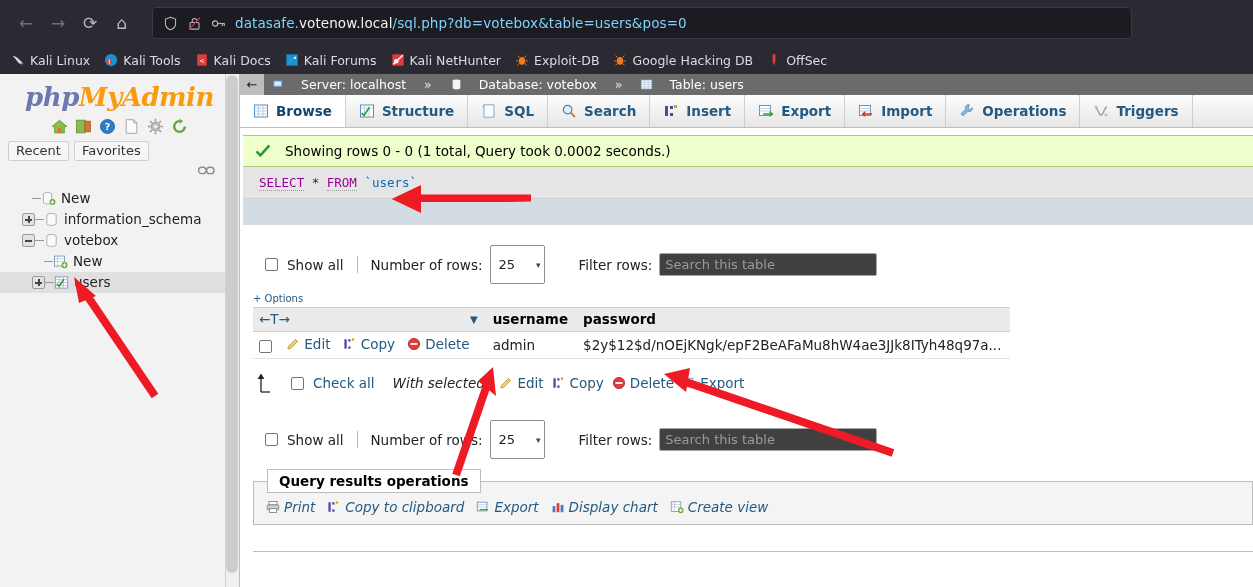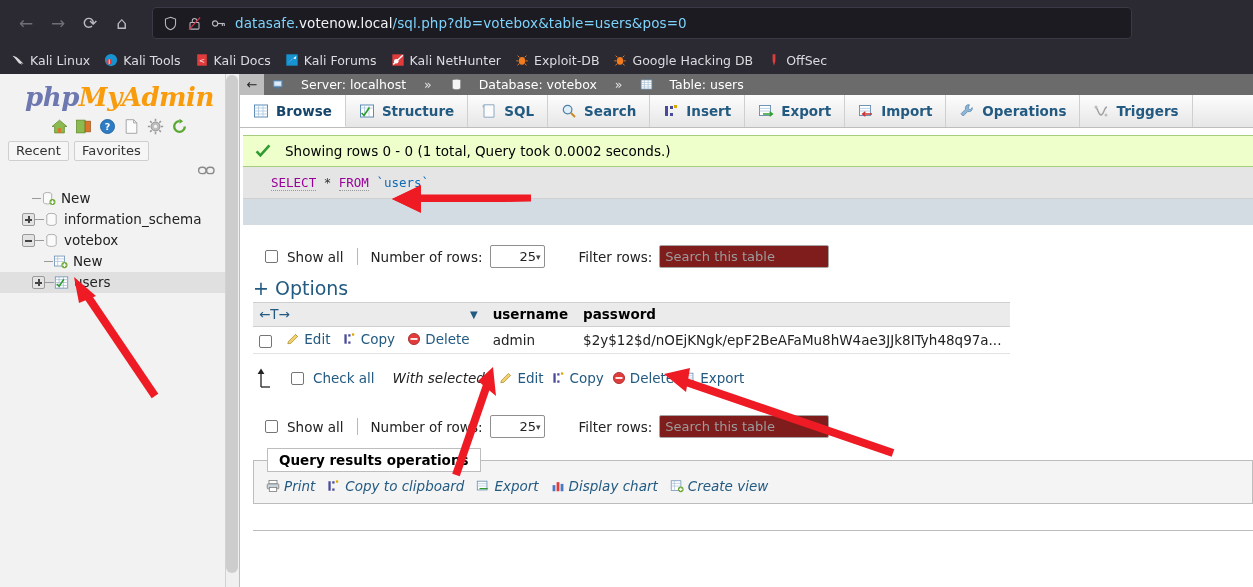--- a/index.html
+++ b/index.html
@@ -140,51 +140,51 @@
   #content { padding:0; position:relative; }
 
   #success-bar {
     margin:7px 0 0 3px; background:#eeffcc; border:1px solid #a6cc7e;
     border-left:none; border-right:none;
     padding:7px 10px 7px 12px; font-size:13.5px; color:#000;
     display:flex; align-items:center; gap:14px;
   }
   #sql-box {
     background:#e5e5e5; border-bottom:1px solid #d0d0d0;
-    padding:8px 0 8px 28px; margin-left:3px;
+    padding:8px 0 8px 16px; margin-left:3px;
     font-family:"DejaVu Sans Mono", monospace; font-size:12.5px;
   }
   .kw { color:#990099; border-bottom:1px dotted #999; }
   .star { color:#333; }
   .ident { color:#0d6bb8; }
   #sql-actions { background:#d3dce3; height:26px; margin-left:3px; }
 
   .rowctl {
     display:flex; align-items:center; gap:0px; font-size:13.5px; color:#222;
     padding-left:25px;
   }
   .chk {
     width:13px; height:13px; border:1px solid #757575; background:#fff;
     border-radius:2px; display:inline-block; flex:0 0 13px;
   }
   .rowctl .lbl { margin-left:9px; }
   .vsep { width:1px; height:17px; background:#d2b48c; margin:0 13px; }
   .numsel {
-    width:55px; height:23px; border:1px solid #8f8f8f; background:#fff;
-    border-radius:2px; display:flex; align-items:center; justify-content:flex-end;
+    width:55px; height:39px; border:1px solid #8f8f8f; background:#fff;
+    border-radius:2px; display:flex; align-items:center; justify-content:space-between;
     padding:0 4px 0 7px; font-size:13px; margin-left:8px;
   }
   .numsel .caret { font-size:9px; color:#444; }
   .filterinput {
-    width:170px; height:23px; border:1px solid #a6a6a6; background:#7f1d1d;
+    width:218px; height:23px; border:1px solid #a6a6a6; background:#404040;
     border-radius:2px; font-size:13px; color:#9b9b9b;
     display:flex; align-items:center; padding:0 5px; margin-left:7px;
   }
 
-  #options-link { color:#235a81; font-size:19px; padding-left:13px; margin-top:9px; }
+  #options-link { color:#235a81; font-size:10px; padding-left:13px; margin-top:9px; }
 
   #results-table { margin-left:13px; margin-top:3px; border-collapse:collapse; }
   #results-table th {
     background:#ebebeb; border:1px solid #cfcfcf; border-left:none; border-right:none;
     font-size:13.5px; font-weight:bold; text-align:left;
     padding:3px 9px 4px 6px; color:#000; white-space:nowrap;
   }
   #results-table th.sorthdr { color:#235a81; font-weight:normal; }
   #results-table td {
     border-bottom:1px solid #e3e3e3;

